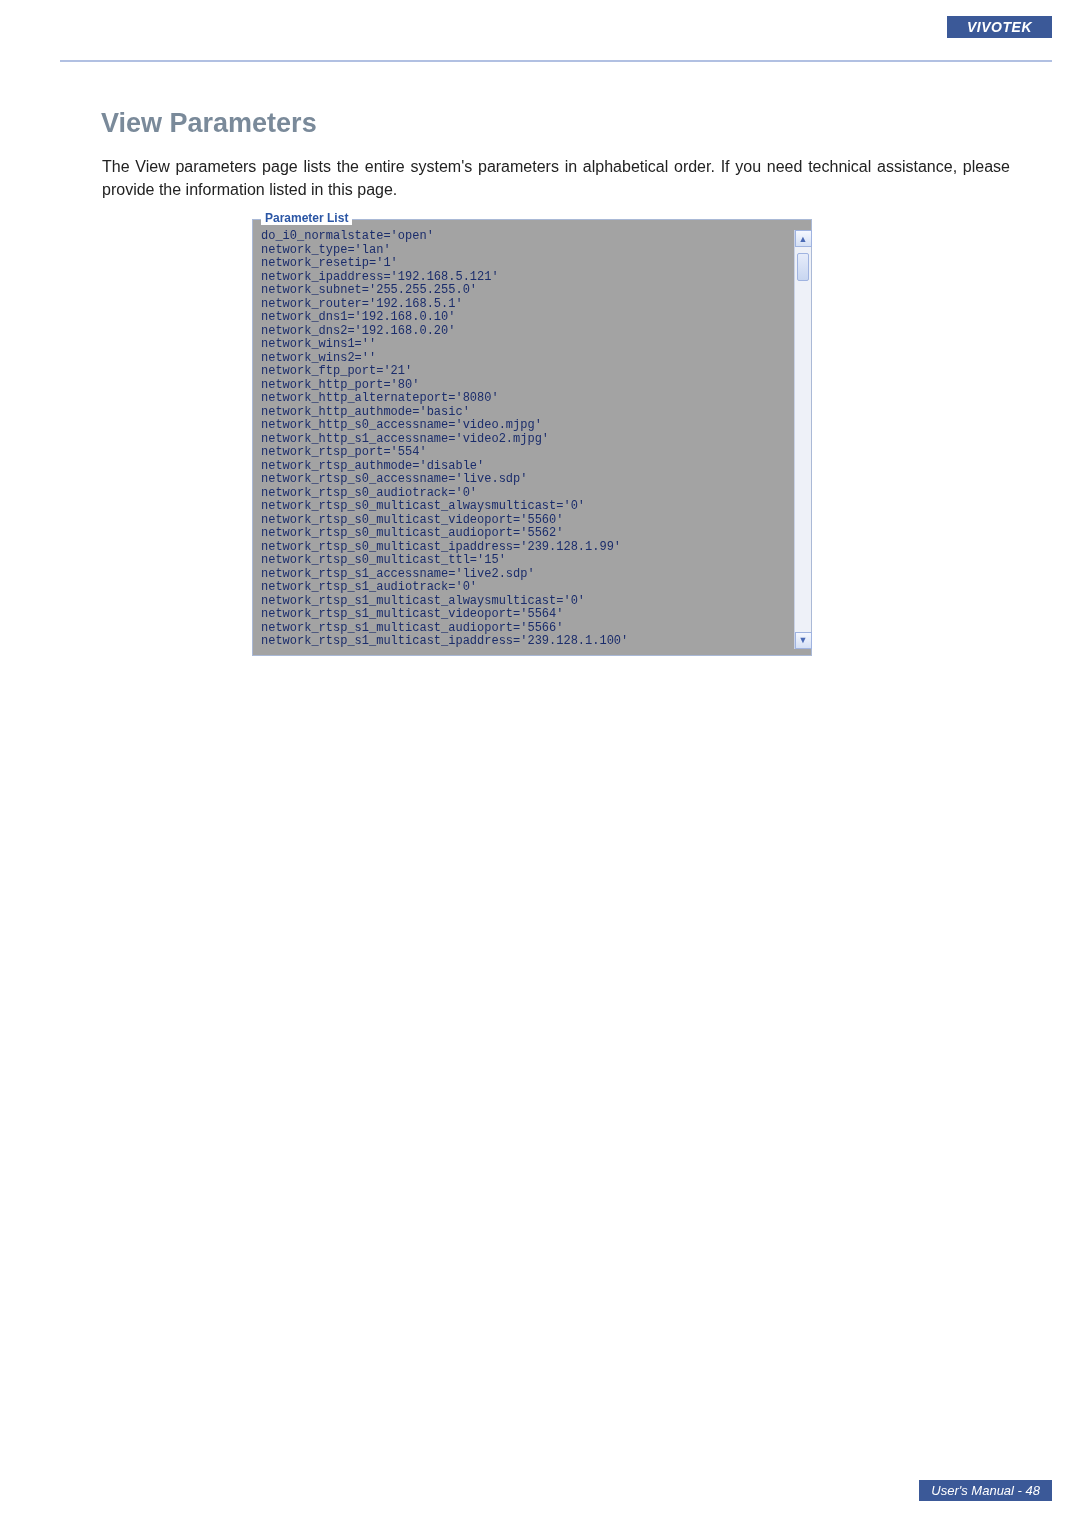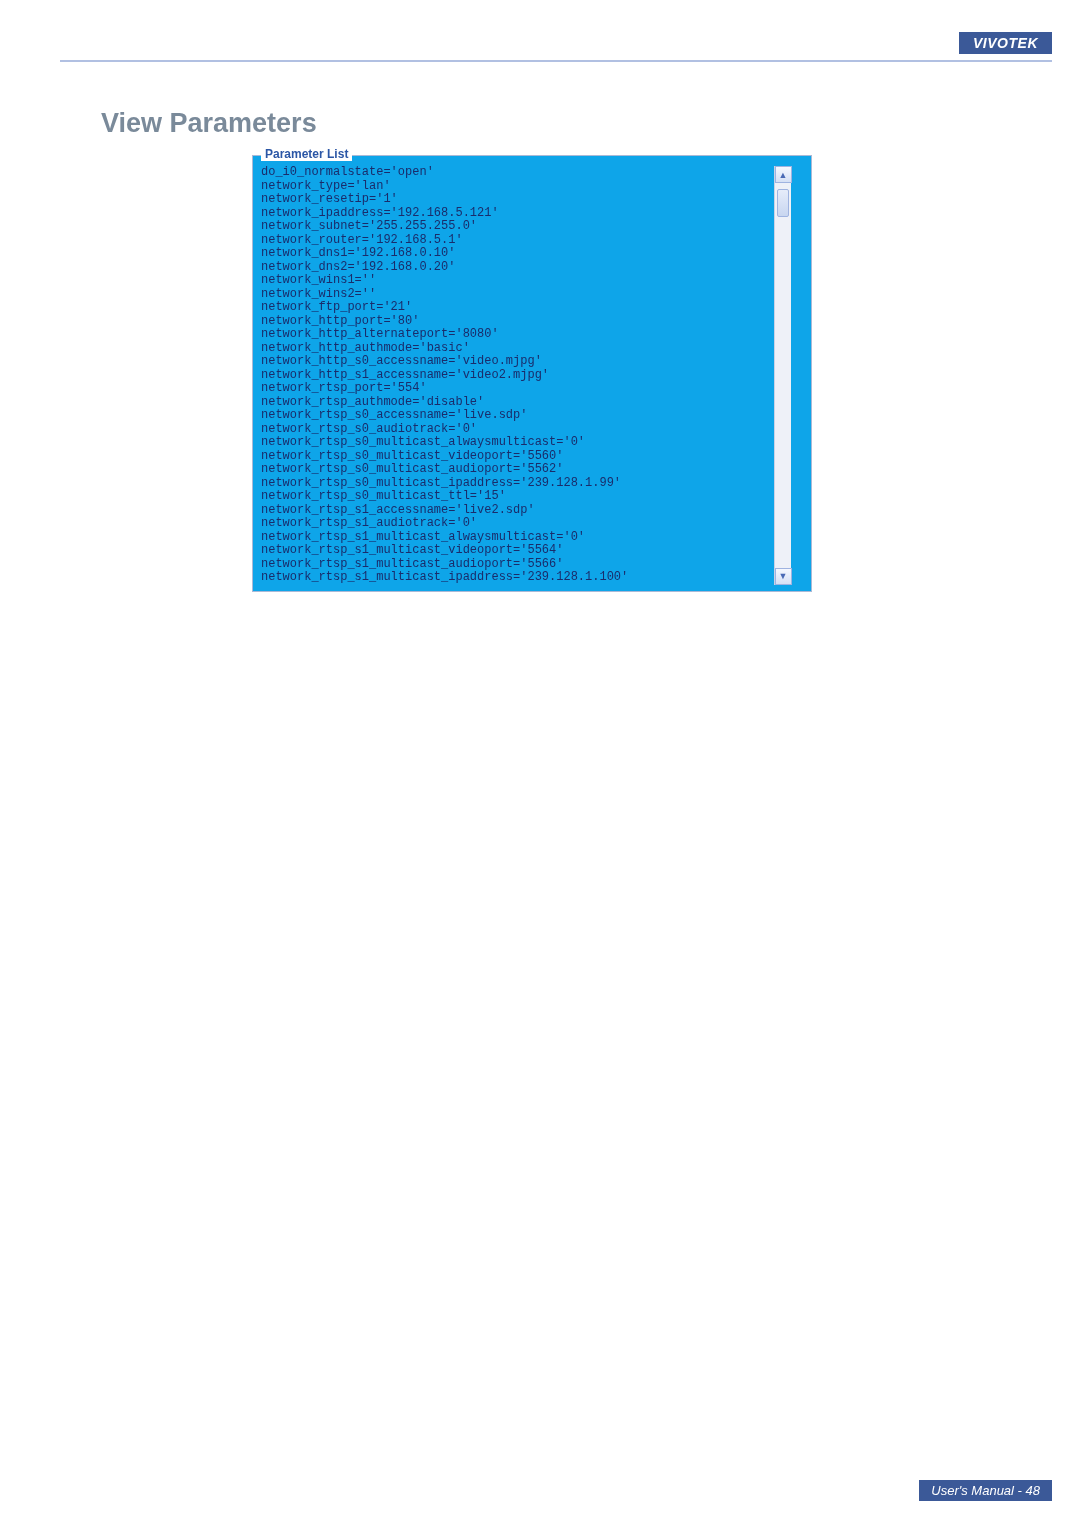--- a/index.html
+++ b/index.html
@@ -9,28 +9,28 @@
     }
     body {
       width: 1080px;
       height: 1527px;
       background: #ffffff;
       font-family: Arial, Helvetica, sans-serif;
       position: relative;
     }
     .header-bar {
       position: absolute;
-      top: 32px;
+      top: 16px;
       right: 28px;
       background: #3b5998;
       color: #ffffff;
       font-style: italic;
       font-weight: bold;
       font-size: 14px;
-      padding: 3px 14px;
+      padding: 3px 20px;
       letter-spacing: 0.5px;
       margin-left: 25px;
     }
     .header-rule {
       position: absolute;
       top: 60px;
       left: 60px;
       right: 28px;
       height: 2px;
       background: #b1c0e2;
@@ -54,22 +54,22 @@
       line-height: 1.45;
       text-align: justify;
       margin-bottom: 18px;
       padding-left: 32px;
     }
     .param-panel {
       margin-left: 182px;
       width: 560px;
       border: 1px solid #aab9d6;
       position: relative;
-      padding: 10px 20px 6px 8px;
-      background: #0ea5e9;
+      padding: 10px 0 6px 8px;
+      background: #a3a3a3;
     }
     .param-legend {
       position: absolute;
       top: -9px;
       left: 8px;
       background: #fff;
       padding: 0 4px;
       font-size: 12px;
       font-weight: bold;
       color: #2b56a5;
@@ -133,20 +133,21 @@
     }
   </style>
 </head>
 <body>
 
 <div class="header-bar">VIVOTEK</div>
 <div class="header-rule"></div>
 
 <div class="content">
   <h1 class="page-title">View Parameters</h1>
+  <p class="intro-text">The View parameters page lists the entire system's parameters in alphabetical order. If you need technical assistance, please provide the information listed in this page.</p>
 
   <div class="param-panel">
     <div class="param-legend">Parameter List</div>
     <div class="param-body">
       <div class="param-text" id="param-text">do_i0_normalstate='open'
 network_type='lan'
 network_resetip='1'
 network_ipaddress='192.168.5.121'
 network_subnet='255.255.255.0'
 network_router='192.168.5.1'

